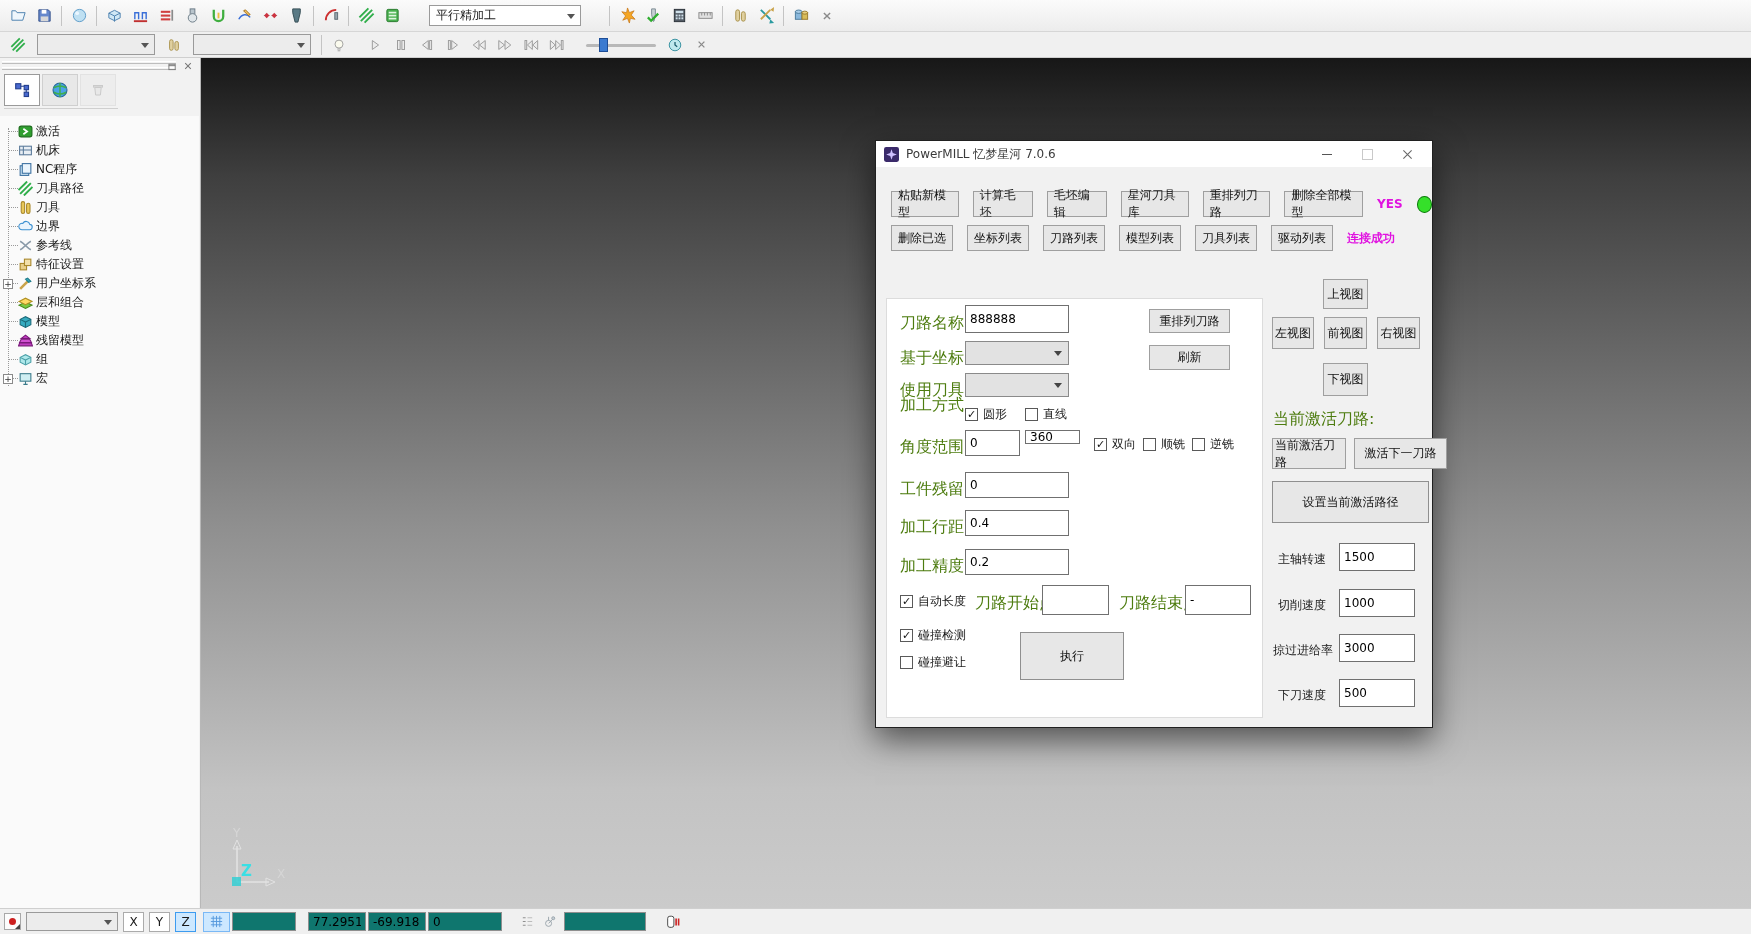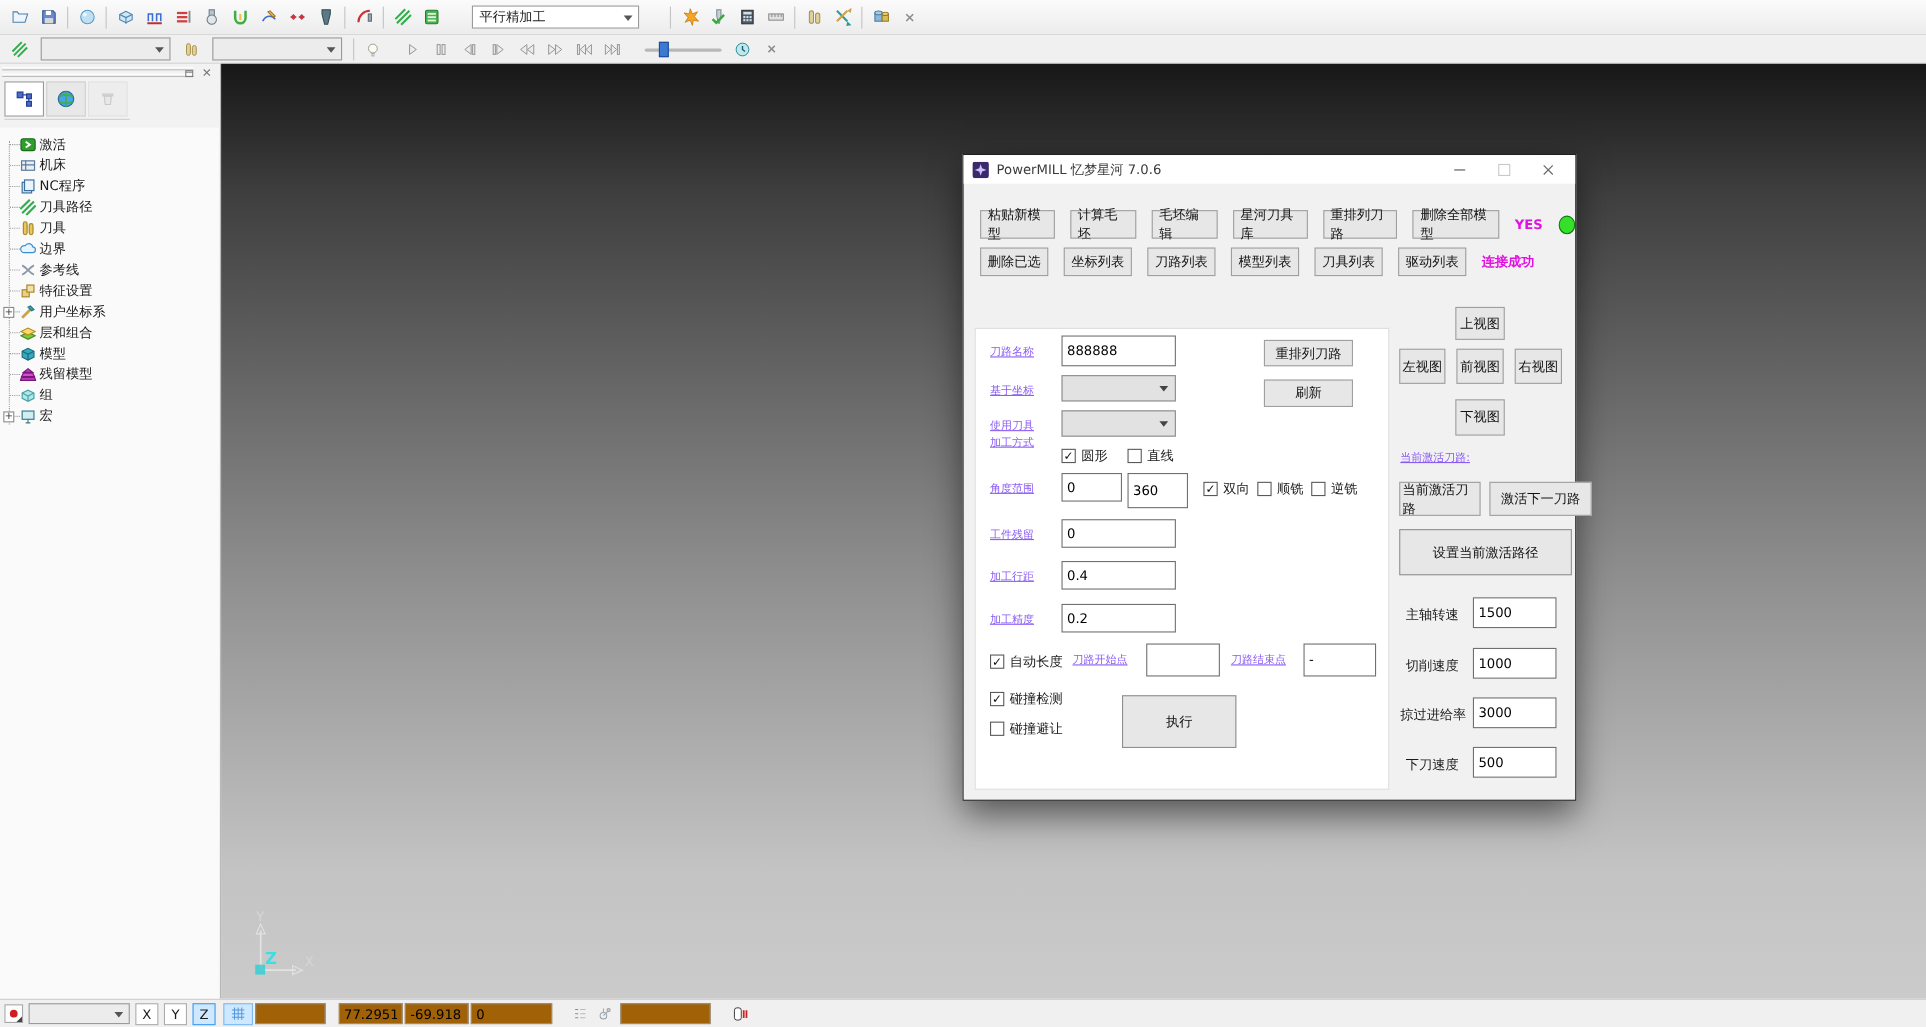--- a/index.html
+++ b/index.html
@@ -65,21 +65,21 @@
   .brow { position:absolute; left:15px; display:flex; align-items:center; gap:14px; }
   .brow .btn { height:26px; padding:0 6px; min-width:60px; }
   .magenta { color:#e012e0; font-weight:bold; }
   .led { width:17px; height:17px; border-radius:50%; background:#35e02a; border:1px solid #0c7a0c; }
 
   .tabs { position:absolute; left:10px; top:137px; display:flex; align-items:flex-end; }
   .tab { height:20px; padding:2px 8px 0; background:#f0f0f0; border:1px solid #d4d4d4; border-bottom:none; margin-right:1px; }
   .tab.active { height:23px; background:#fff; padding-top:4px; }
   .tabpanel { position:absolute; left:10px; top:157px; width:377px; height:420px; background:#fff; border:1px solid #dcdcdc; }
 
-  .flabel { position:absolute; font-size:10px; color:#8b5cf6;text-decoration:underline; }
+  .flabel { position:absolute; font-size:16px; color:#4d7c0f; }
   .tin { position:absolute; border:1px solid #707070; background:#fff; font-size:12px; padding:0 4px;
     font-family:"DejaVu Sans","Liberation Sans",sans-serif; }
   .fcombo { position:absolute; height:24px; width:104px; background:#e2e2e2; border:1px solid #8a8a8a; }
   .fcombo .chev { position:absolute; right:6px; top:9px; width:0; height:0;
     border-left:4px solid transparent; border-right:4px solid transparent; border-top:5px solid #444; }
   .cbrow { position:absolute; display:flex; align-items:center; gap:5px; }
   .cb { width:13px; height:13px; border:1px solid #595959; background:#fff; font-size:11px; line-height:11px; text-align:center; color:#111; }
   .cb.on::before { content:"✓"; }
 
   .vbtn { position:absolute; } 
@@ -88,21 +88,21 @@
   
   .statusbar { position:absolute; left:0; top:908px; width:100%; height:26px; background:#f0f0f0;
     border-top:1px solid #cfcfcf; display:flex; align-items:center; padding:0 4px; }
   .sb-red { position:relative; width:17px; height:17px; background:#fcfcfc; border:1px solid #a8a8a8; margin-right:5px; }
   .sb-red .dot { position:absolute; left:4px; top:4px; width:7px; height:7px; border-radius:50%; background:#cc2020; }
   .sb-red::after { content:""; position:absolute; right:0; bottom:0; border-left:5px solid transparent; border-bottom:5px solid #444; }
   .sb-xyz { width:21px; height:20px; background:#fff; border:1px solid #ababab; display:flex; align-items:center;
     justify-content:center; margin-left:5px; font-size:12px; }
   .sb-xyz.active { background:#cde8ff; border-color:#3d9bef; }
   .sb-grid { width:27px; height:20px; background:#cde8ff; border:1px solid #7ab8f5; display:flex; align-items:center; justify-content:center; margin-left:7px; }
-  .sb-in { height:19px; border:1px solid #8f8f8f; background:#a16207; font-size:12px; padding:0 4px;
+  .sb-in { height:19px; border:1px solid #8f8f8f; background:#0f766e; font-size:12px; padding:0 4px;
     font-family:"DejaVu Sans","Liberation Sans",sans-serif; }
   .sb-icon { width:22px; height:20px; display:flex; align-items:center; justify-content:center; }
 </style>
 </head>
 <body>
 
 <div class="app">
 
   <div class="toolbar1">
     <span class="tbtn">
@@ -566,21 +566,21 @@
             <span class="cb on"></span>
             <span>圆形</span>
           </span>
         <span class="cbrow" style="left:138px; top:107px">
             <span class="cb"></span>
             <span>直线</span>
           </span>
 
         <span class="flabel" style="left:13px; top:138px">角度范围</span>
         <input class="tin" style="left: 78px; top: 131px; width: 55px; height: 26px;" value="0">
-        <input class="tin" style="left: 138px; top: 131px; width: 55px; height: 32px;" value="360">
+        <input class="tin" style="left: 138px; top: 131px; width: 55px; height: 14px;" value="360">
         <span class="cbrow" style="left:207px; top:137px">
             <span class="cb on"></span>
             <span>双向</span>
           </span>
         <span class="cbrow" style="left:256px; top:137px">
             <span class="cb"></span>
             <span>顺铣</span>
           </span>
         <span class="cbrow" style="left:305px; top:137px">
             <span class="cb"></span>

